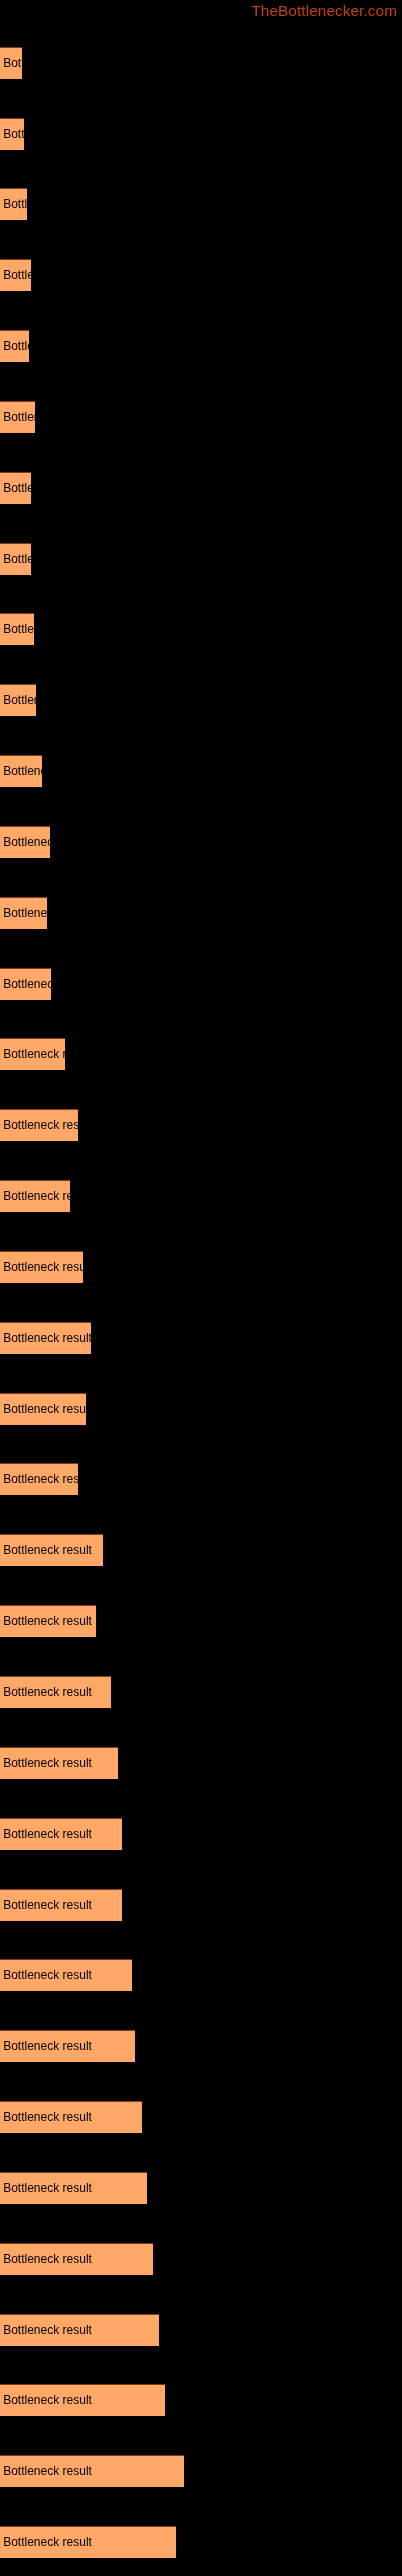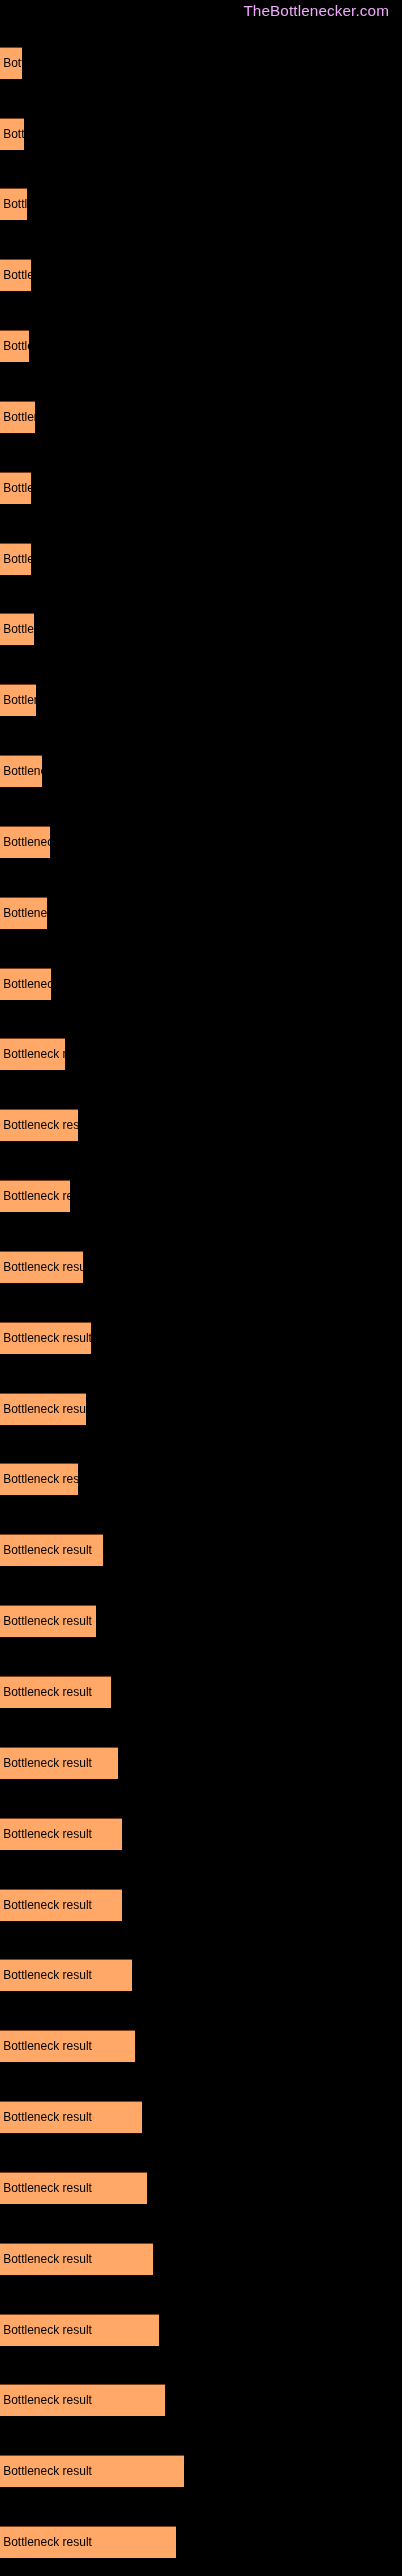--- a/index.html
+++ b/index.html
@@ -20,25 +20,25 @@
   #chart-root {
     position: relative;
     width: 403px;
     height: 2576px;
     background: #000000;
   }
 
   
   #site-title {
     position: absolute;
-    right: 14px;
+    right: 6px;
     top: 0px;
     font-size: 15.3px;
     line-height: 21px;
-    color: #f0abfc;
+    color: #c2410c;
     letter-spacing: 0.1px;
     white-space: nowrap;
     font-family: "Liberation Sans", sans-serif;
   }
 
   
   #plot-area {
     position: absolute;
     left: 0;
     top: 0;

